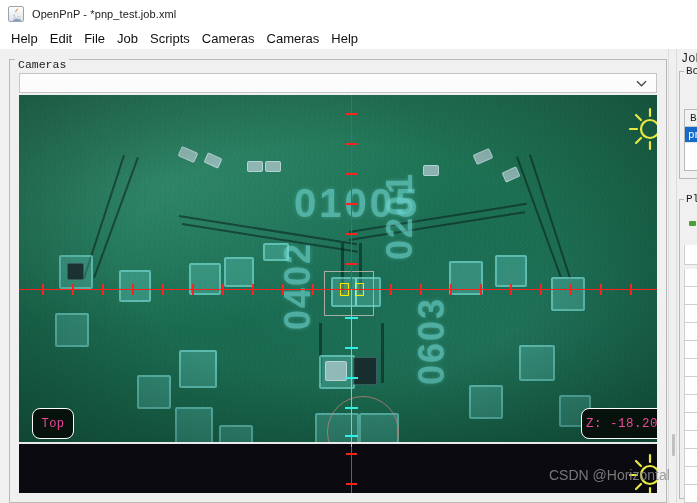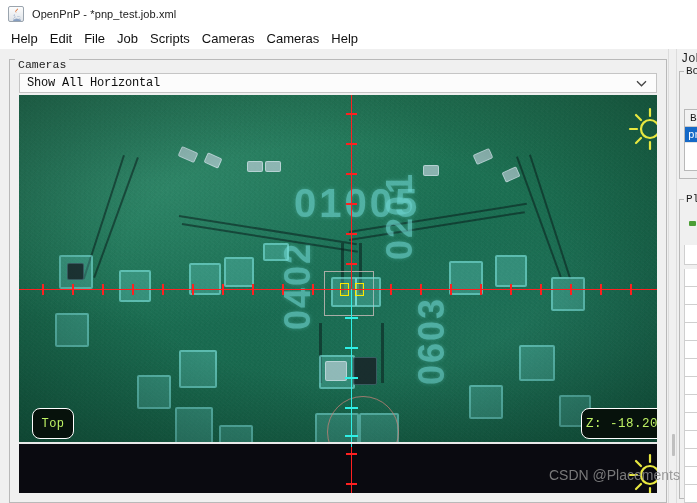--- a/index.html
+++ b/index.html
@@ -134,21 +134,21 @@
   .partbox{position:absolute;border:1.5px solid #ffe800;box-sizing:border-box;background:rgba(255,232,0,.12);}
 
   
   .bretic-v{position:absolute;left:332px;top:0;width:0;height:49px;border-left:1.5px solid #ff2020;}
   .btick{position:absolute;left:327px;width:11px;height:1.5px;background:#ff2020;}
   .bretic-teal{position:absolute;left:332px;top:0;width:0;height:3px;border-left:1.5px solid #2ff0e6;}
 
   
   .badge{
     position:absolute;background:#07120c;border:1.5px solid #ffffff;border-radius:8px;
-    color:#bef264;font-family:"Liberation Mono","DejaVu Sans Mono",monospace;
+    color:#ec4899;font-family:"Liberation Mono","DejaVu Sans Mono",monospace;
     display:flex;align-items:center;justify-content:center;cursor:default;
     letter-spacing:.5px;
   }
   .badge-top{left:13px;top:313px;width:40px;height:29px;font-size:12px;}
   .badge-z{left:562px;top:313px;width:88px;height:29px;font-size:12.5px;}
 
   .sun{position:absolute;cursor:pointer;}
   .sun-top{left:608px;top:11px;}
   .sun-bot{left:608px;top:8px;}
 
@@ -229,21 +229,20 @@
 
   <div class="content">
 
     <div class="leftpane">
       <div class="leftinner">
         <div class="groupbox">
           <div class="groupbox-title">Cameras</div>
         </div>
 
         <div class="combo">
-          <div class="combo-label">Show All Horizontal</div>
           <svg class="combo-arrow" viewBox="0 0 11 7">
             <path d="M1 1.2 L5.5 5.8 L10 1.2" fill="none" stroke="#454545" stroke-width="1.3"></path>
           </svg>
         </div>
 
         <div class="stage">
 
           <div class="cam cam-top">
             <div class="pcb"></div>
             <div class="grain"></div>
@@ -417,15 +416,15 @@
       <div class="rp-rowline" style="top:346px;"></div>
       <div class="rp-rowline" style="top:364px;"></div>
       <div class="rp-rowline" style="top:382px;"></div>
       <div class="rp-rowline" style="top:400px;"></div>
       <div class="rp-rowline" style="top:418px;"></div>
       <div class="rp-rowline" style="top:436px;"></div>
     </div>
 
   </div>
 
-  <div class="watermark">CSDN @Placements</div>
+  <div class="watermark">CSDN @Horizontal</div>
 
 </div>
 
 </body></html>

